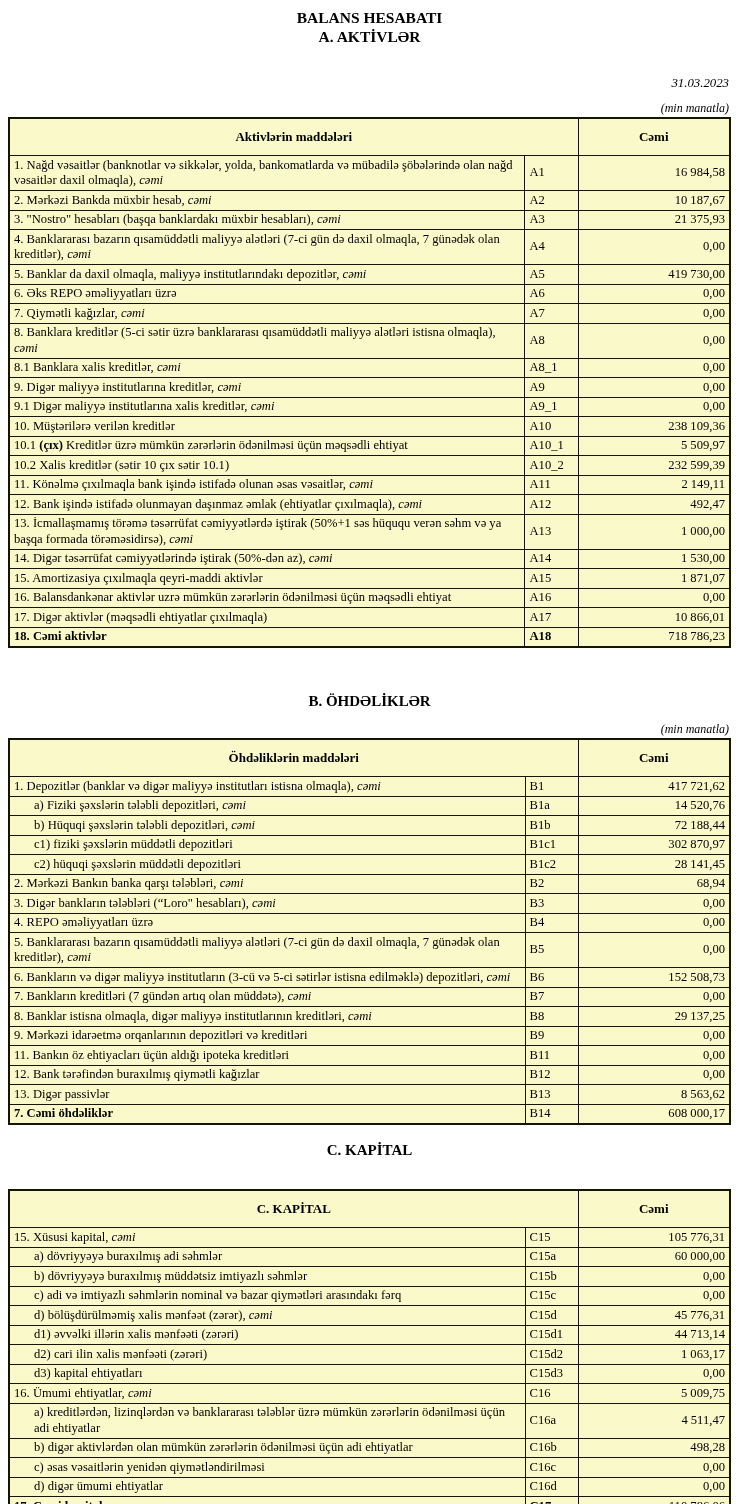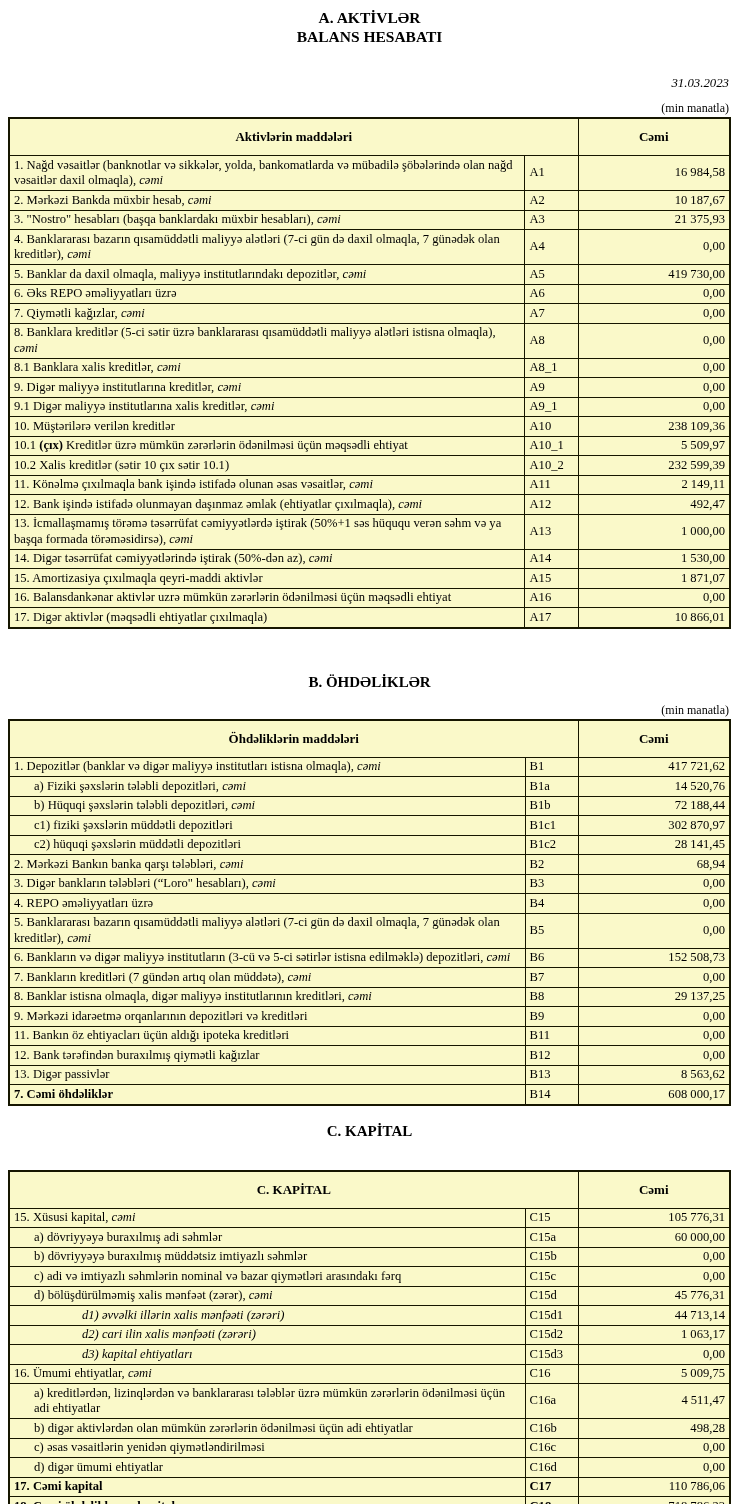--- a/index.html
+++ b/index.html
@@ -9,21 +9,21 @@
   html,body{margin:0;padding:0;background:#ffffff;}
   body{
     width:739px;
     color:#000;
     font-family:"Liberation Serif","DejaVu Serif",serif;
     -webkit-font-smoothing:antialiased;
   }
   .page{padding:6px 8px 10px 8px;}
   .titles{text-align:center;font-weight:bold;font-size:15.5px;line-height:19px;margin-top:2px;}
   .date{text-align:right;font-style:italic;font-size:12.8px;margin-top:30px;padding-right:2px;}
-  .unit{text-align:right;font-size:12px;margin-top:10px;margin-bottom:1px;padding-right:2px;}
+  .unit{text-align:right;font-style:italic;font-size:12px;margin-top:10px;margin-bottom:1px;padding-right:2px;}
   .sec-heading{text-align:center;font-weight:bold;font-size:15px;line-height:18px;}
   .sec-b{margin-top:44px;}
   .unit-b{margin-top:12px;}
   .sec-c{margin-top:16px;}
   table.bs{
     border-collapse:collapse;
     width:723px;
     background:var(--cell-bg);
     table-layout:fixed;
     margin-top:1px;
@@ -34,34 +34,34 @@
   table.bs th{
     font-size:13px;font-weight:bold;text-align:center;
     padding:10px 4px;line-height:16px;
   }
   table.bs td{
     font-size:12.6px;line-height:15.5px;
     padding:1.5px 4px;vertical-align:middle;
   }
   td.lab{text-align:left;}
   td.lab.ind1{padding-left:24px;}
-  td.lab.ind2{padding-left:72px;font-style:italic;}
+  td.lab.ind2{padding-left:24px;}
   td.code{}
   td.val{text-align:right;padding-right:5px;}
   .b{font-weight:bold;}
   .i{font-style:italic;}
 </style>
 </head>
 <body>
 
 <div class="page">
 
   <div class="titles">
+    <div>BALANS HESABATI</div>
     <div>A. AKTİVLƏR</div>
-    <div>BALANS HESABATI</div>
   </div>
 
   <div class="date">31.03.2023</div>
 
   <div class="unit">(min manatla)</div>
 
   <table class="bs" id="table-a">
       <colgroup>
         <col>
         <col style="width: 53px;">
@@ -172,20 +172,25 @@
         <tr>
           <td class="lab"><span>16. Balansdankənar aktivlər uzrə mümkün zərərlərin ödənilməsi üçün məqsədli ehtiyat</span></td>
           <td class="code">A16</td>
           <td class="val">0,00</td>
         </tr>
         <tr>
           <td class="lab"><span>17. Digər aktivlər (məqsədli ehtiyatlar çıxılmaqla)</span></td>
           <td class="code">A17</td>
           <td class="val">10 866,01</td>
         </tr>
+        <tr>
+          <td class="lab b"><span>18. Cəmi aktivlər</span></td>
+          <td class="code b">A18</td>
+          <td class="val">718 786,23</td>
+        </tr>
       </tbody>
     </table>
 
   <div class="sec-heading sec-b">B. ÖHDƏLİKLƏR</div>
 
   <div class="unit unit-b">(min manatla)</div>
 
   <table class="bs" id="table-b">
       <colgroup>
         <col>

